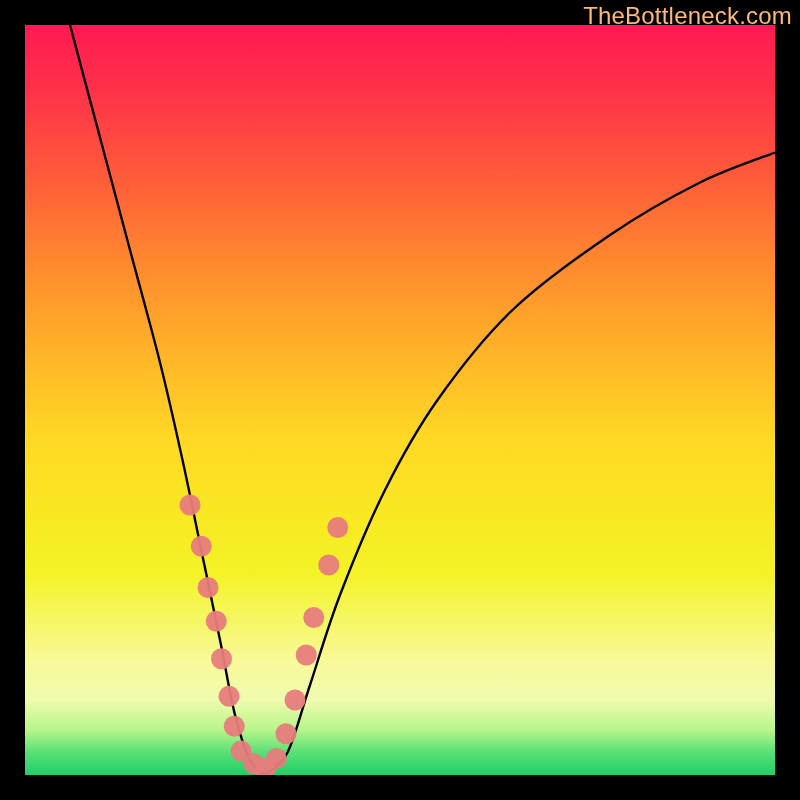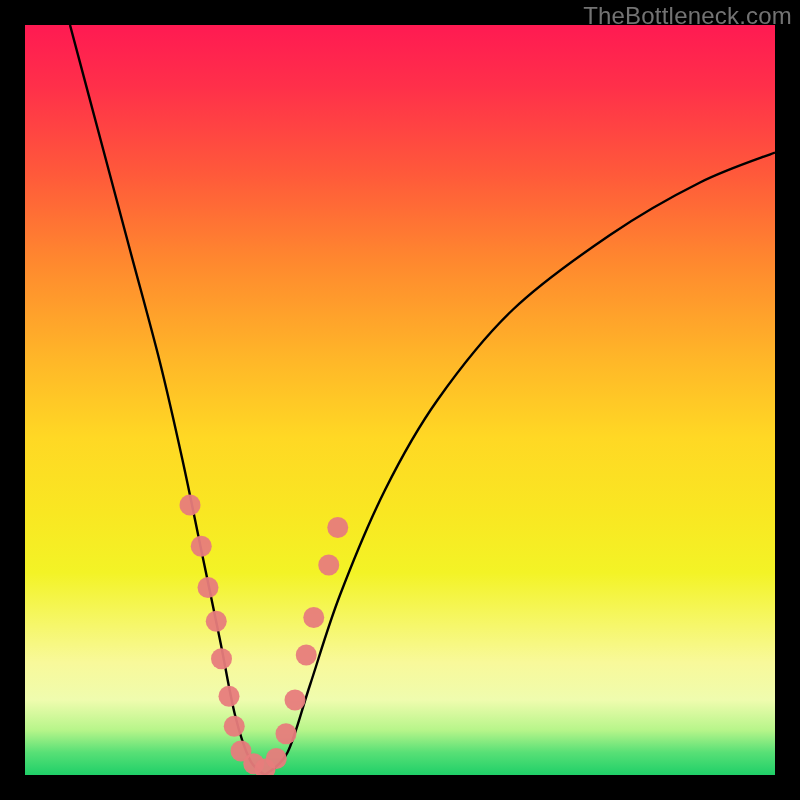--- a/index.html
+++ b/index.html
@@ -38,21 +38,21 @@
       #f8f99a 85%,
       #effcae 90%,
       #b7f58a 94%,
       #58e076 97%,
       #1fcf68 100%);
   }
   .watermark {
     position: absolute;
     top: 2px;
     right: 8px;
-    color: #737373;
+    color: #fdba74;
     font-size: 24px;
     font-weight: 500;
     letter-spacing: 0.2px;
     user-select: none;
   }
   svg.curve {
     position: absolute;
     left: 0;
     top: 0;
     width: 750px;

